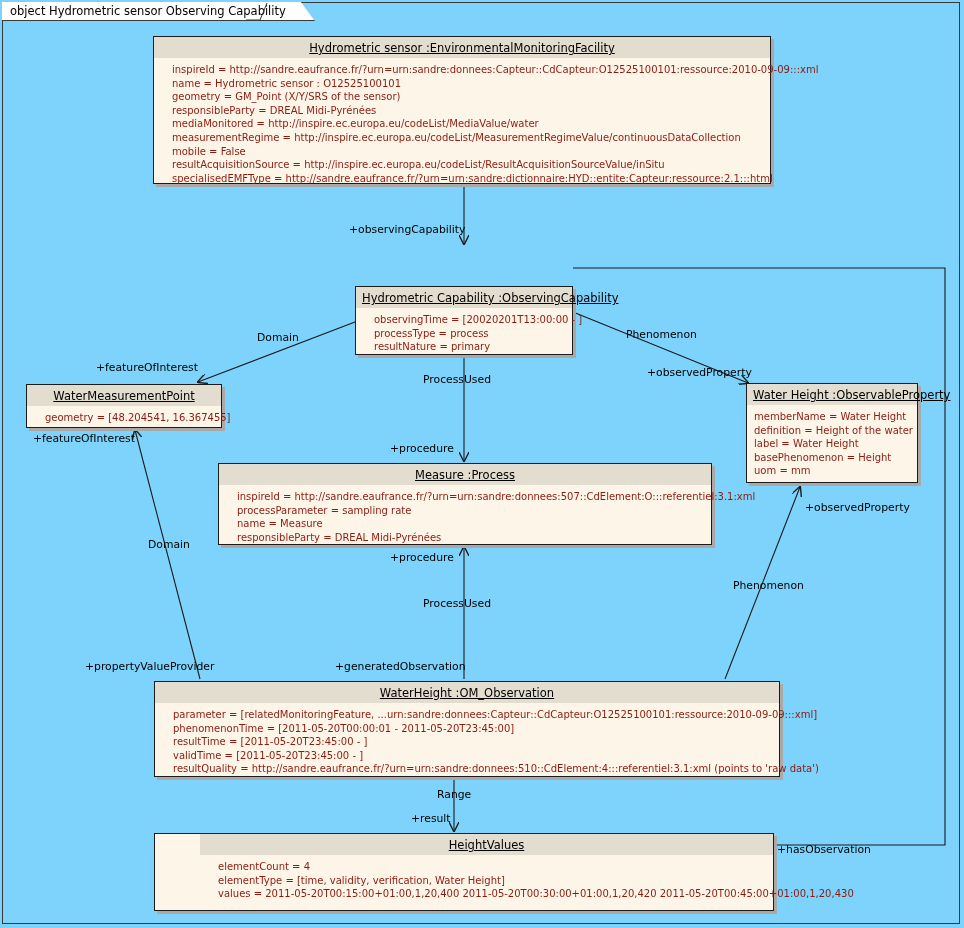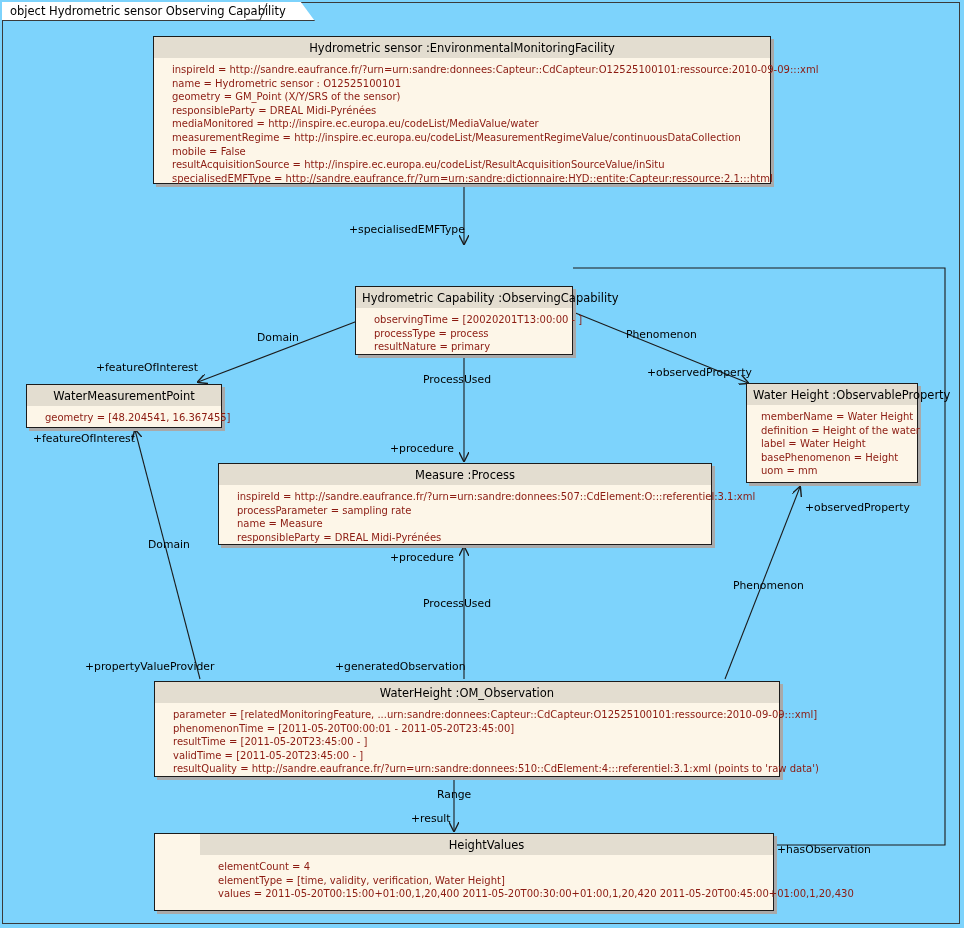--- a/index.html
+++ b/index.html
@@ -71,41 +71,42 @@
   }
   .obj-header {
     background: #e3ddd0;
     text-align: center;
     font-size: 11.5px;
     color: #000000;
     padding: 4px 6px 3px 6px;
     box-sizing: border-box;
   }
   .obj-header span {
+    text-decoration: underline;
     white-space: nowrap;
   }
   .obj-body {
     padding: 5px 8px 6px 18px;
     box-sizing: border-box;
   }
   .attr {
     font-size: 10px;
     color: #8b1a10;
     line-height: 13.6px;
     white-space: nowrap;
   }
   .obj.tall .obj-body { padding-left: 18px; }
 
   
   #box-emf   { left: 153px; top: 36px;  width: 618px; height: 148px; }
   #box-cap   { left: 355px; top: 246px; width: 218px; height: 69px; margin-top: 40px;  }
   #box-wmp   { left: 26px;  top: 384px; width: 196px; height: 44px;  }
   #box-wmp .obj-body { text-align: center; }
   #box-whp   { left: 746px; top: 383px; width: 172px; height: 100px; }
-  #box-whp .obj-body { padding-left: 14px; }
+  #box-whp .obj-body { padding-left: 7px; }
   #box-proc  { left: 218px; top: 463px; width: 494px; height: 82px;  }
   #box-obs   { left: 154px; top: 681px; width: 626px; height: 96px;  }
   #box-hv    { left: 154px; top: 833px; width: 620px; height: 78px; padding-left: 45px;  }
 
   
   .elabel {
     position: absolute;
     font-size: 10.8px;
     color: #000000;
     white-space: nowrap;
@@ -145,21 +146,21 @@
 
     <line x1="200" y1="679" x2="135" y2="430" stroke="#1b1b1b" stroke-width="1.1" marker-end="url(#open-arrow)"></line>
 
     <line x1="725" y1="679" x2="800" y2="487" stroke="#1b1b1b" stroke-width="1.1" marker-end="url(#open-arrow)"></line>
 
     <line x1="454" y1="779" x2="454" y2="831" stroke="#1b1b1b" stroke-width="1.1" marker-end="url(#open-arrow)"></line>
 
     <polyline points="573,268 945,268 945,845 776,845" fill="none" stroke="#1b1b1b" stroke-width="1.1"></polyline>
   </svg>
 
-  <div class="elabel" style="left:349px; top:224px;">+specialisedEMFType</div>
+  <div class="elabel" style="left:349px; top:224px;">+observingCapability</div>
   <div class="elabel" style="left:257px; top:332px;">Domain</div>
   <div class="elabel" style="left:96px;  top:362px;">+featureOfInterest</div>
   <div class="elabel" style="left:626px; top:329px;">Phenomenon</div>
   <div class="elabel" style="left:647px; top:367px;">+observedProperty</div>
   <div class="elabel" style="left:423px; top:374px;">ProcessUsed</div>
   <div class="elabel" style="left:390px; top:443px;">+procedure</div>
 
   <div class="elabel" style="left:33px;  top:433px;">+featureOfInterest</div>
   <div class="elabel" style="left:148px; top:539px;">Domain</div>
   <div class="elabel" style="left:390px; top:552px;">+procedure</div>

